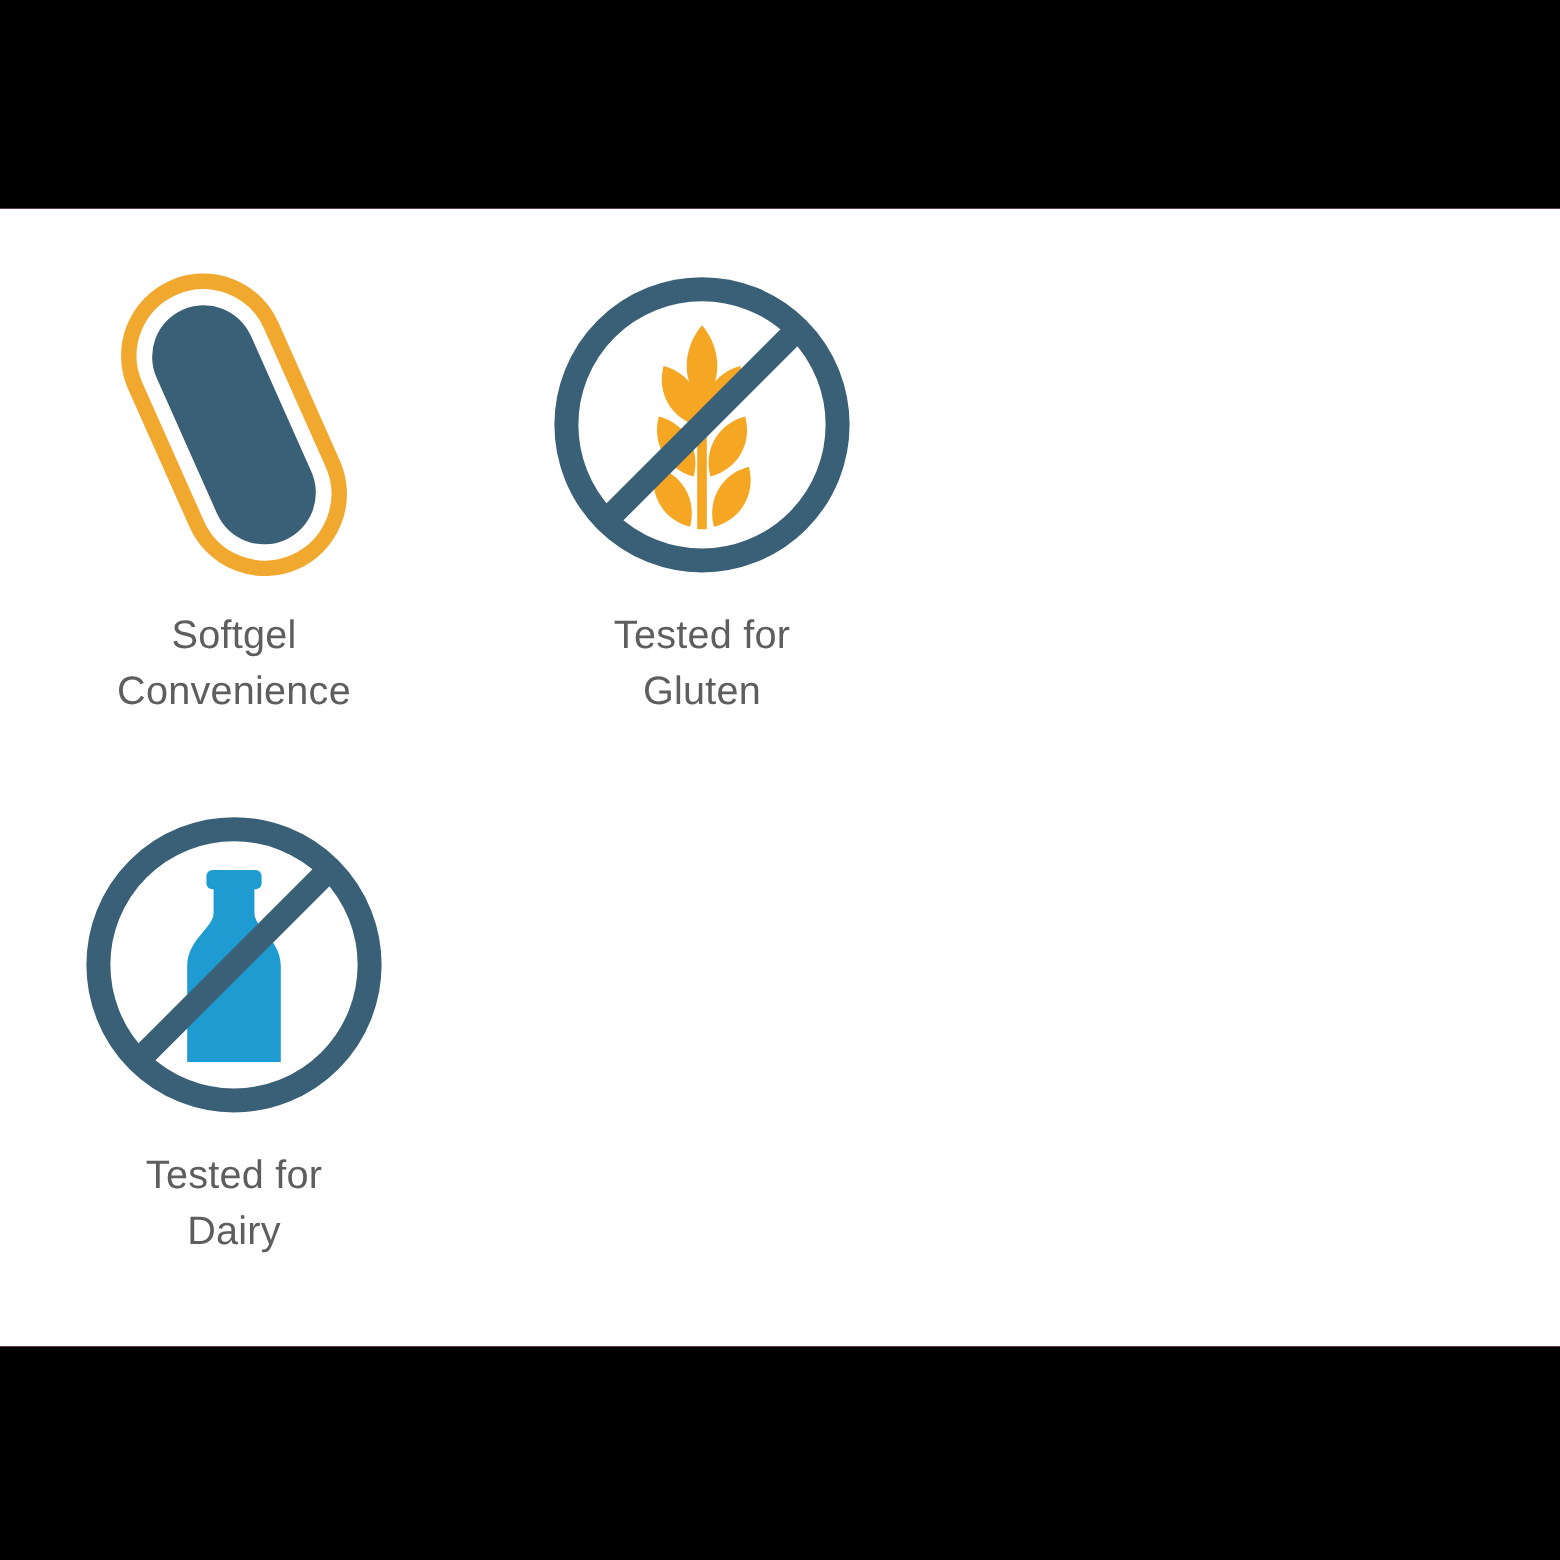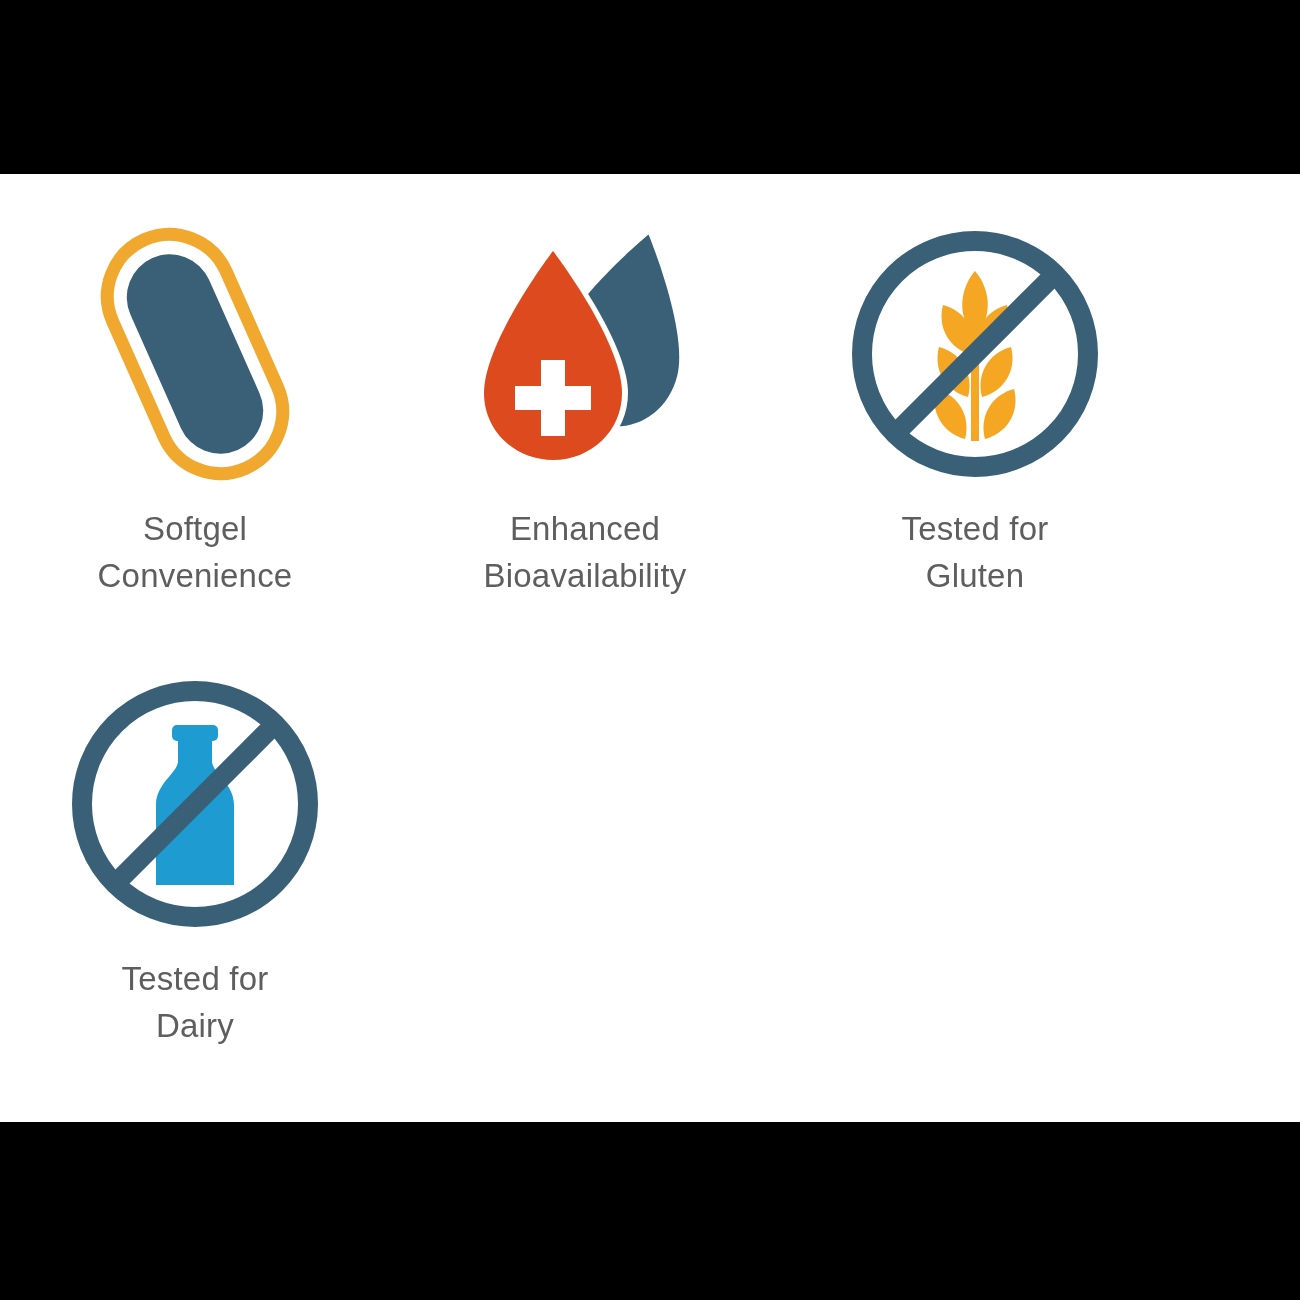--- a/index.html
+++ b/index.html
@@ -99,47 +99,20 @@
         <svg class="badge-art" viewBox="0 0 270 270">
           <g transform="rotate(-24 135 135)">
             <rect x="73" y="10" width="124" height="250" rx="62" ry="62" fill="none" stroke="#f0a92e" stroke-width="13"></rect>
             <rect x="92" y="30" width="86" height="210" rx="43" ry="43" fill="#3a6077"></rect>
           </g>
         </svg>
         <div class="badge-label">Softgel
 Convenience</div>
       </div>
 
-      <div class="badge">
-        <svg class="badge-art" viewBox="0 0 270 270">
-
-          <g transform="rotate(14 170 130)">
-            <path d="M170 12
-                     C170 12 232 96 232 142
-                     C232 180 204 208 170 208
-                     C136 208 108 180 108 142
-                     C108 96 170 12 170 12 Z" fill="#3a6077"></path>
-          </g>
-
-          <path d="M103 24
-                   C103 24 178 120 178 174
-                   C178 215 144 247 103 247
-                   C62 247 28 215 28 174
-                   C28 120 103 24 103 24 Z" fill="#ffffff"></path>
-          <path d="M103 32
-                   C103 32 172 122 172 174
-                   C172 212 141 241 103 241
-                   C65 241 34 212 34 174
-                   C34 122 103 32 103 32 Z" fill="#dc4a1e"></path>
-
-          <path d="M91 141 h24 v26 h26 v24 h-26 v26 h-24 v-26 h-26 v-24 h26 Z" fill="#ffffff"></path>
-        </svg>
-        <div class="badge-label">Enhanced
-Bioavailability</div>
-      </div>
 
       <div class="badge">
         <svg class="badge-art" viewBox="0 0 270 270">
 
           <g fill="#f5a623">
 
             <path d="M135 52 C152 72 152 100 135 118 C118 100 118 72 135 52 Z"></path>
 
             <path d="M103 86 C126 92 138 114 132 136 C109 130 97 108 103 86 Z"></path>
 

